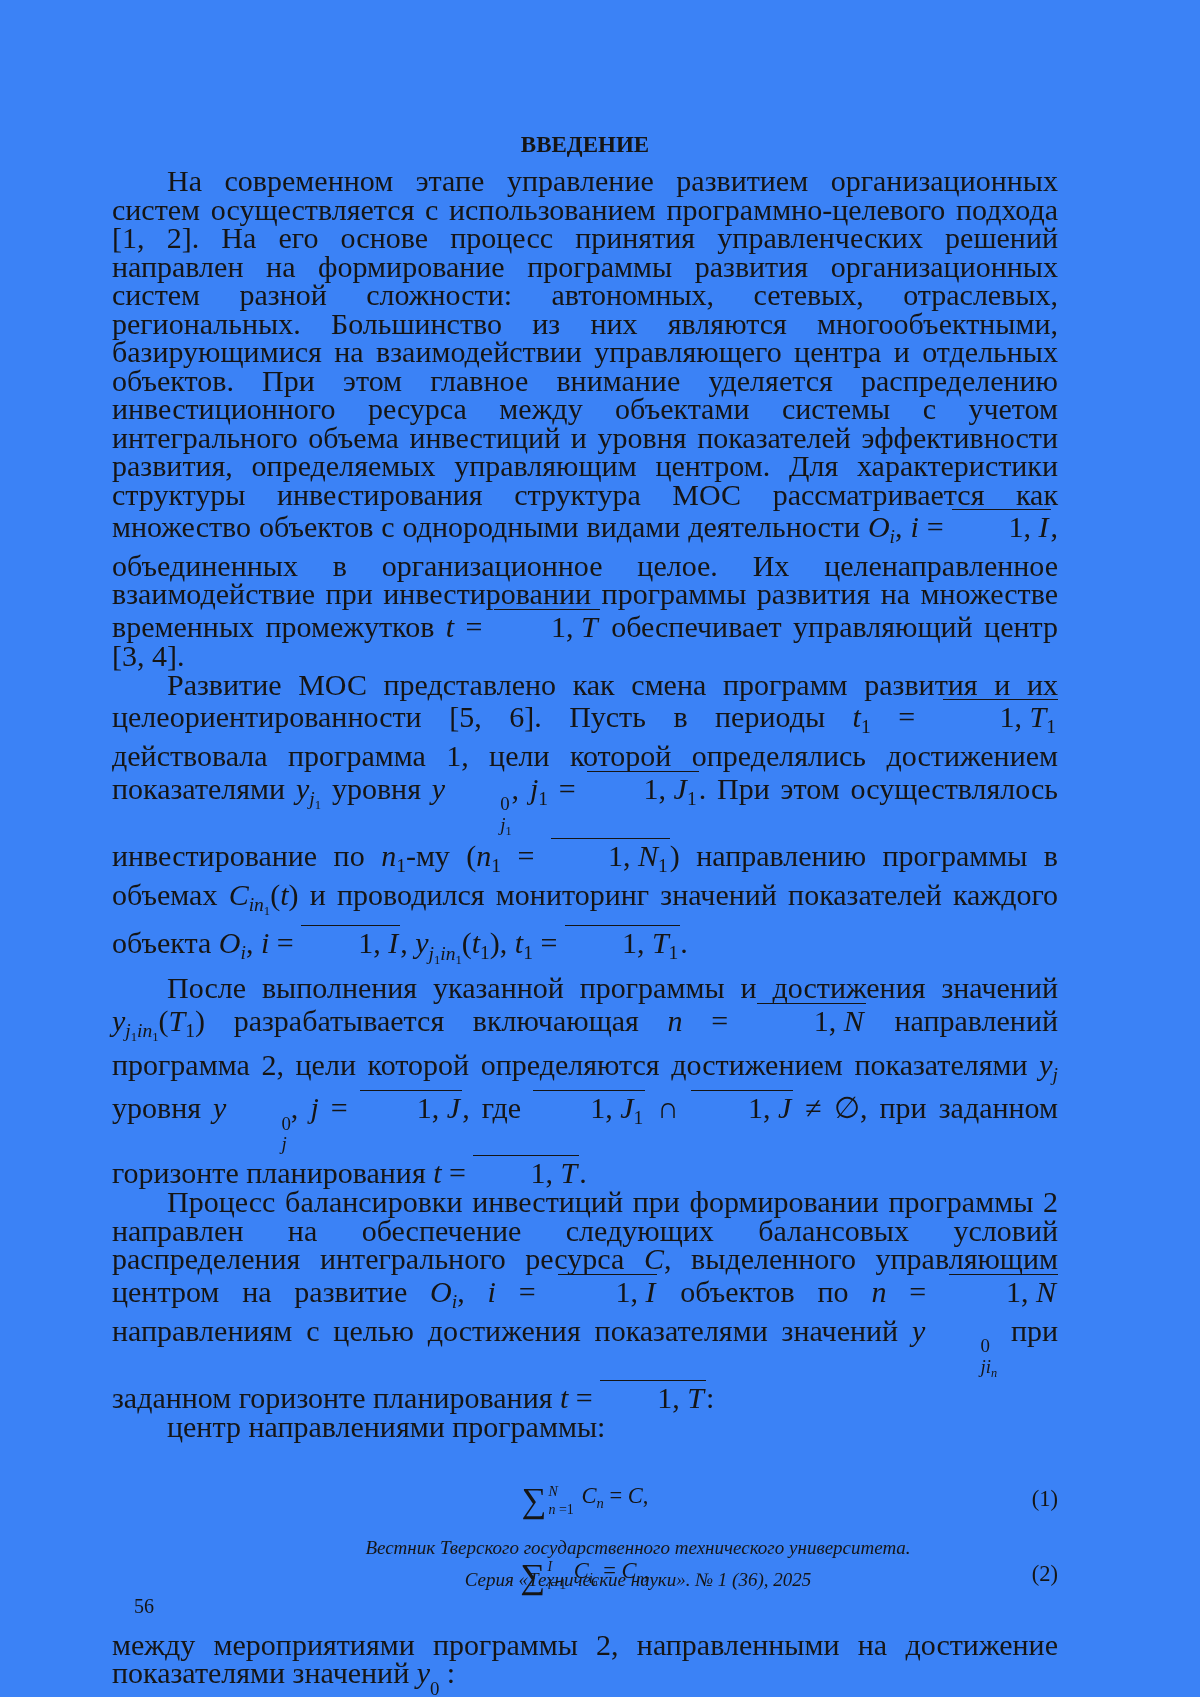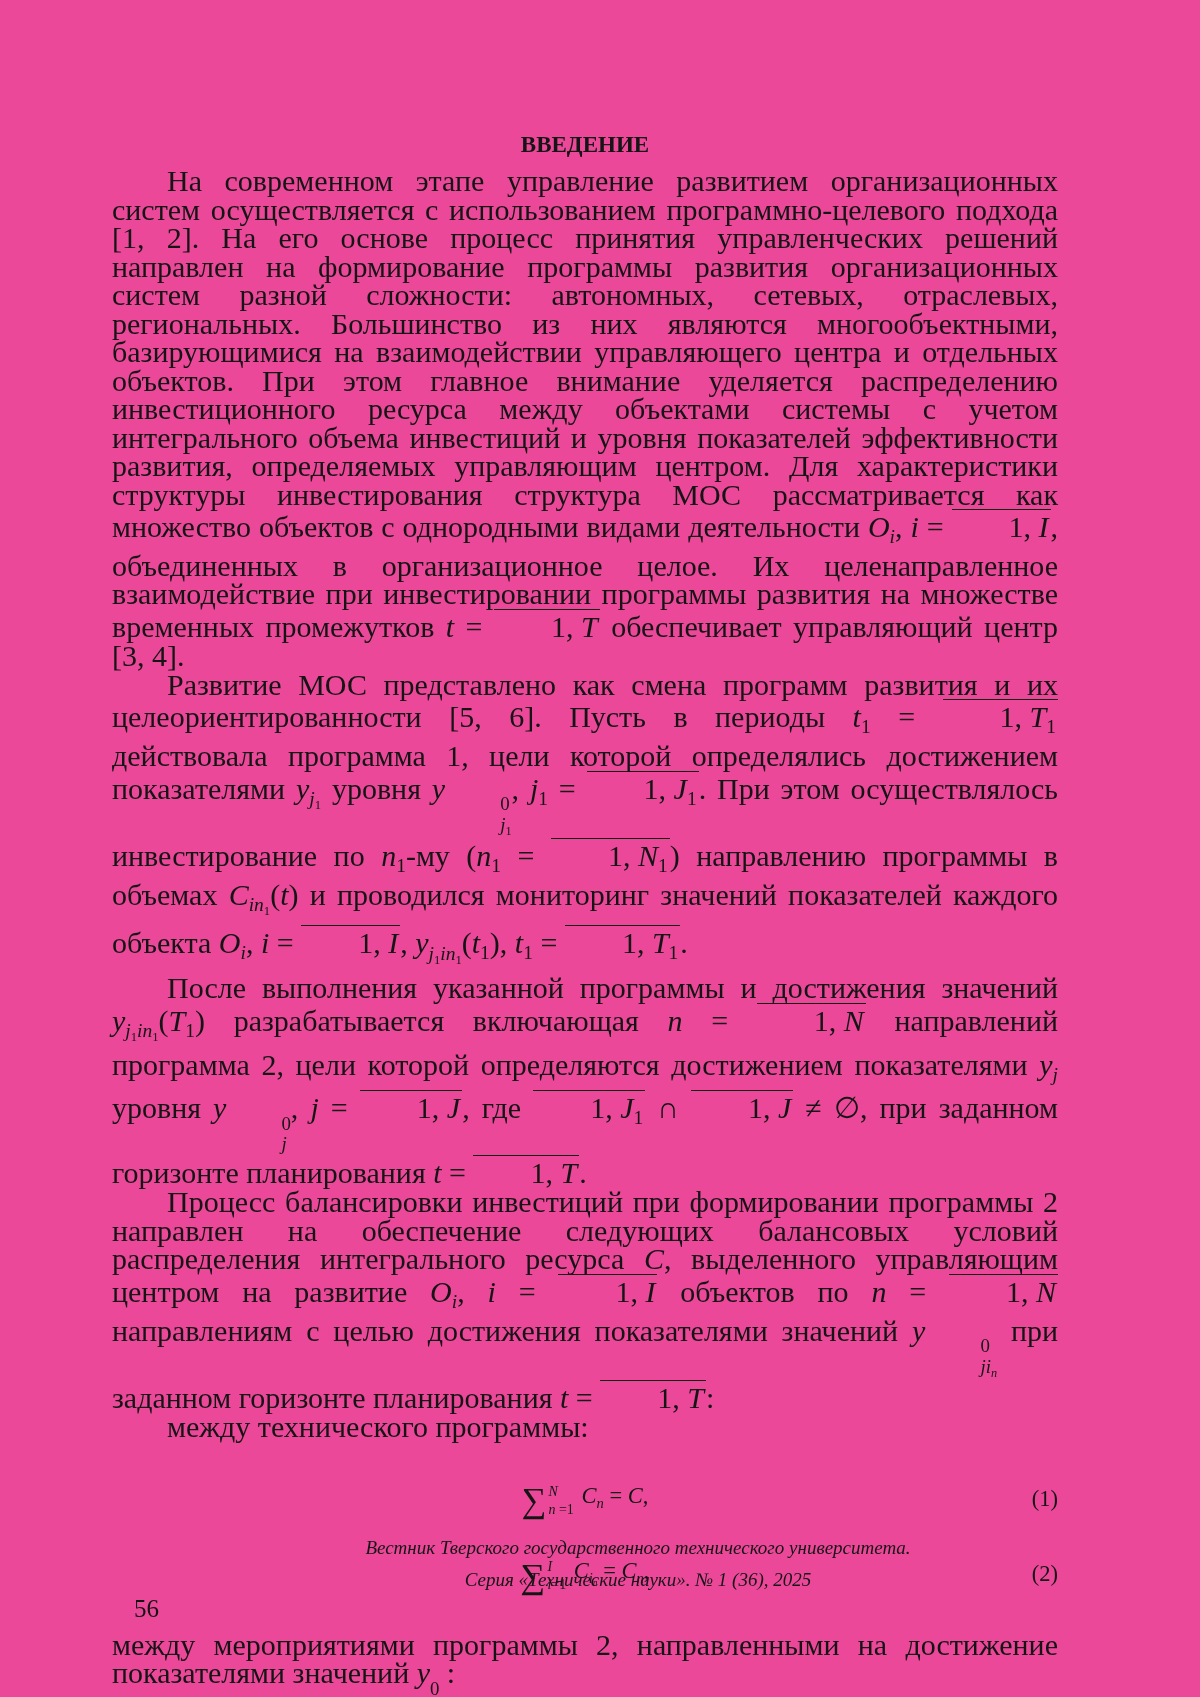--- a/index.html
+++ b/index.html
@@ -1,19 +1,19 @@
 <!DOCTYPE html>
 <html lang="ru"><head>
 <meta charset="utf-8">
 <style>
   html,body { margin:0; padding:0; background:#ffffff; }
   .page {
     position:relative;
     width:1200px; height:1697px;
-    background:#ec4899;
+    background:#3b82f6;
     color:#151515;
     font-family:"Liberation Serif","DejaVu Serif","DejaVu Sans",serif;
     overflow:hidden;
   }
   .content {
     position:absolute;
     left:112px; top:130px;
     width:946px;
   }
   h1.title {
@@ -89,21 +89,21 @@
     top:1532px;
     text-align:center;
     font-style:italic;
     font-size:19px;
     line-height:32px;
     margin-left:38px;
   }
   .pagenum {
     position:absolute;
     left:134px; top:1594px;
-    font-size:25px;
+    font-size:20px;
     line-height:1.2;
   }
 </style>
 </head>
 <body>
 
 <div class="page">
   <div class="content">
     <h1 class="title">ВВЕДЕНИЕ</h1>
     <div id="body">
@@ -113,21 +113,21 @@
             <span><span class="math"><i>j</i></span><span class="sub"><span class="math">1</span></span></span>
           </span>, <span class="math"><i>j</i></span><span class="sub"><span class="math">1</span></span> = <span class="ov"><span class="math">1, <i>J</i></span><span class="sub"><span class="math">1</span></span></span>. При этом осуществлялось инвестирование по <span class="math"><i>n</i></span><span class="sub"><span class="math">1</span></span>-му (<span class="math"><i>n</i></span><span class="sub"><span class="math">1</span></span> = <span class="ov"><span class="math">1, <i>N</i></span><span class="sub"><span class="math">1</span></span></span>) направлению программы в объемах <span class="math"><i>C</i></span><span class="sub"><span class="math"><i>i</i><i>n</i></span><span class="sub"><span class="math">1</span></span></span><span class="math">(<i>t</i>)</span> и проводился мониторинг значений показателей каждого объекта <span class="math"><i>O</i></span><span class="sub"><span class="math"><i>i</i></span></span>, <span class="math"><i>i</i></span> = <span class="ov"><span class="math">1, <i>I</i></span></span>, <span class="math"><i>y</i></span><span class="sub"><span class="math"><i>j</i></span><span class="sub"><span class="math">1</span></span><span class="math"><i>i</i><i>n</i></span><span class="sub"><span class="math">1</span></span></span><span class="math">(<i>t</i></span><span class="sub"><span class="math">1</span></span><span class="math">)</span>, <span class="math"><i>t</i></span><span class="sub"><span class="math">1</span></span> = <span class="ov"><span class="math">1, <i>T</i></span><span class="sub"><span class="math">1</span></span></span>.</p>
         <p class="para indent">После выполнения указанной программы и достижения значений <span class="math"><i>y</i></span><span class="sub"><span class="math"><i>j</i></span><span class="sub"><span class="math">1</span></span><span class="math"><i>i</i><i>n</i></span><span class="sub"><span class="math">1</span></span></span><span class="math">(<i>T</i></span><span class="sub"><span class="math">1</span></span><span class="math">)</span> разрабатывается включающая <span class="math"><i>n</i></span> = <span class="ov"><span class="math">1, <i>N</i></span></span> направлений программа 2, цели которой определяются достижением показателями <span class="math"><i>y</i></span><span class="sub"><span class="math"><i>j</i></span></span> уровня <span class="math"><i>y</i></span><span class="ss">
             <span><span class="math">0</span></span>
             <span><span class="math"><i>j</i></span></span>
           </span>, <span class="math"><i>j</i></span> = <span class="ov"><span class="math">1, <i>J</i></span></span>, где <span class="ov"><span class="math">1, <i>J</i></span><span class="sub"><span class="math">1</span></span></span> ∩ <span class="ov"><span class="math">1, <i>J</i></span></span> ≠ ∅, при заданном горизонте планирования <span class="math"><i>t</i></span> = <span class="ov"><span class="math">1, <i>T</i></span></span>.</p>
         <p class="para indent">Процесс балансировки инвестиций при формировании программы 2 направлен на обеспечение следующих балансовых условий распределения интегрального ресурса <span class="math"><i>C</i></span>, выделенного управляющим центром на развитие <span class="math"><i>O</i></span><span class="sub"><span class="math"><i>i</i></span></span>, <span class="math"><i>i</i></span> = <span class="ov"><span class="math">1, <i>I</i></span></span> объектов по <span class="math"><i>n</i></span> = <span class="ov"><span class="math">1, <i>N</i></span></span> направлениям с целью достижения показателями значений <span class="math"><i>y</i></span><span class="ss">
             <span><span class="math">0</span></span>
             <span><span class="math"><i>j</i><i>i</i></span><span class="sub"><span class="math"><i>n</i></span></span></span>
           </span> при заданном горизонте планирования <span class="math"><i>t</i></span> = <span class="ov"><span class="math">1, <i>T</i></span></span>:</p>
-        <p class="para indent">между технического программы:</p>
+        <p class="para indent">центр направлениями программы:</p>
         <div class="equation"><span><span class="sum">
               <span class="sigma">∑</span>
               <span class="lims">
                 <span><span class="math"><i>N</i></span></span>
                 <span><span class="math"><i>n</i> =1</span></span>
               </span>
             </span><span class="math"> <i>C</i></span><span class="sub"><span class="math"><i>n</i></span></span> = <span class="math"><i>C</i></span>,</span><span class="eq-num">(1)</span></div>
         <div class="equation"><span><span class="sum">
               <span class="sigma">∑</span>
               <span class="lims">

